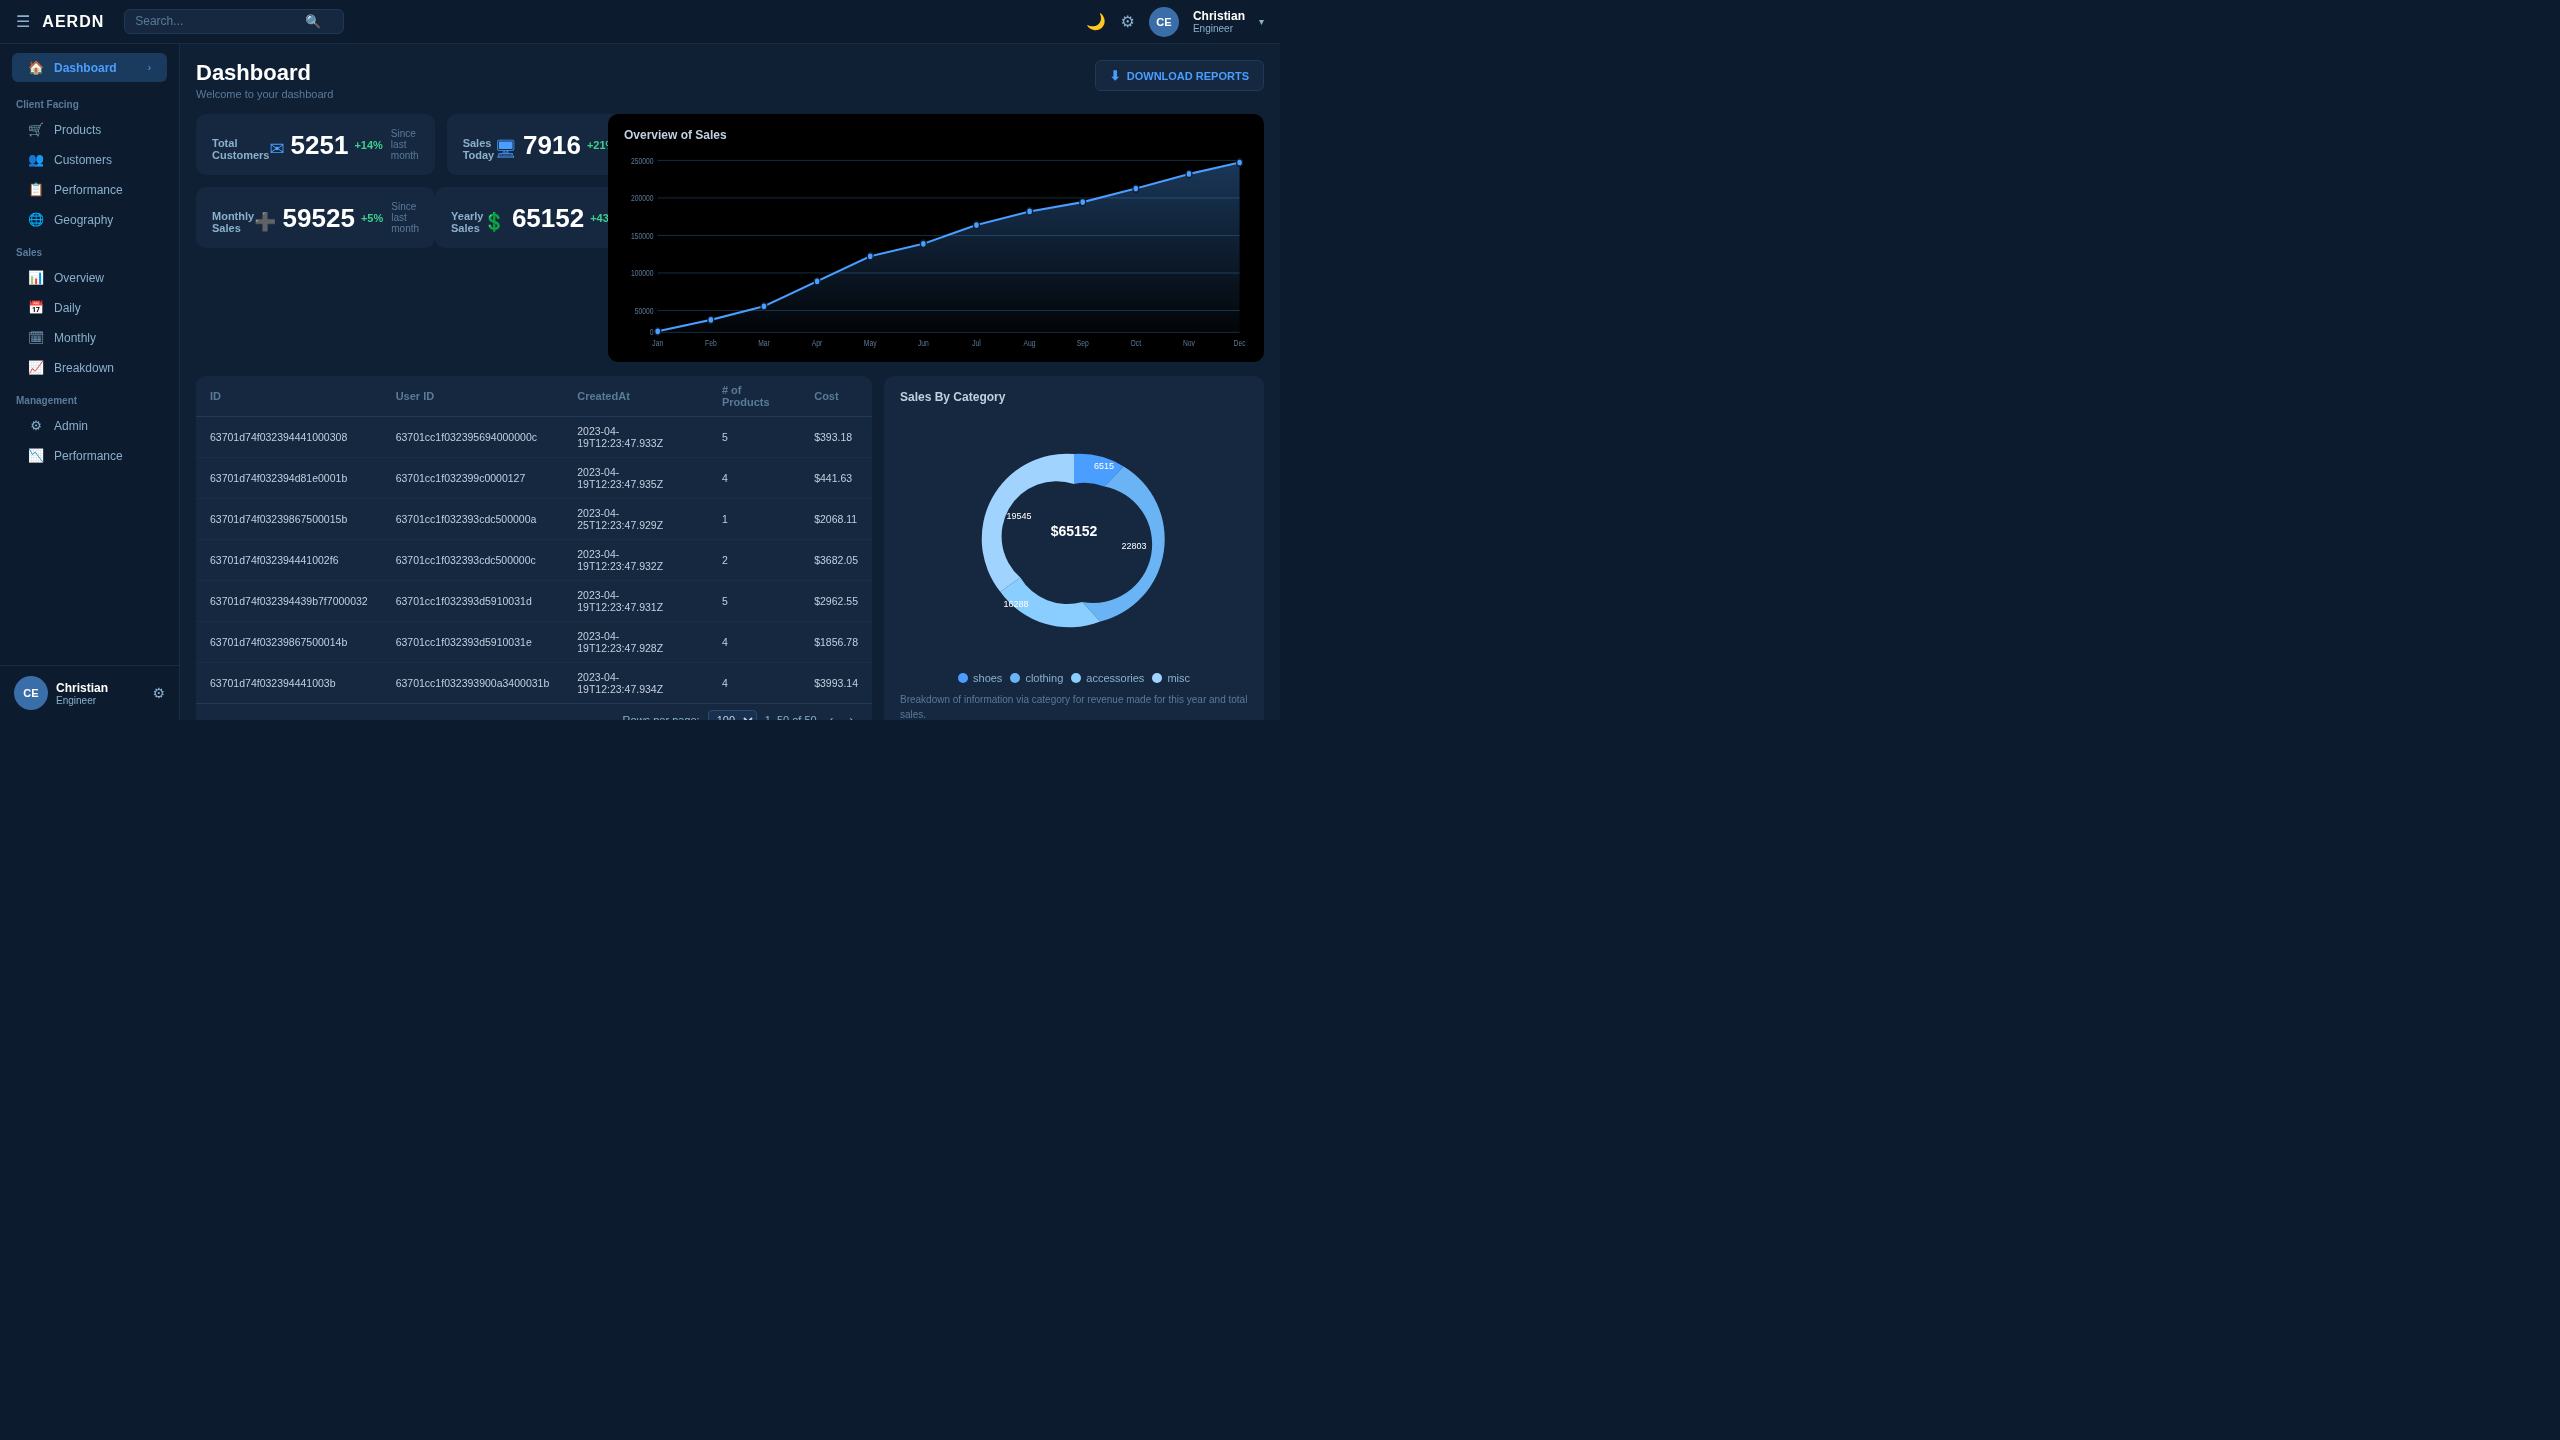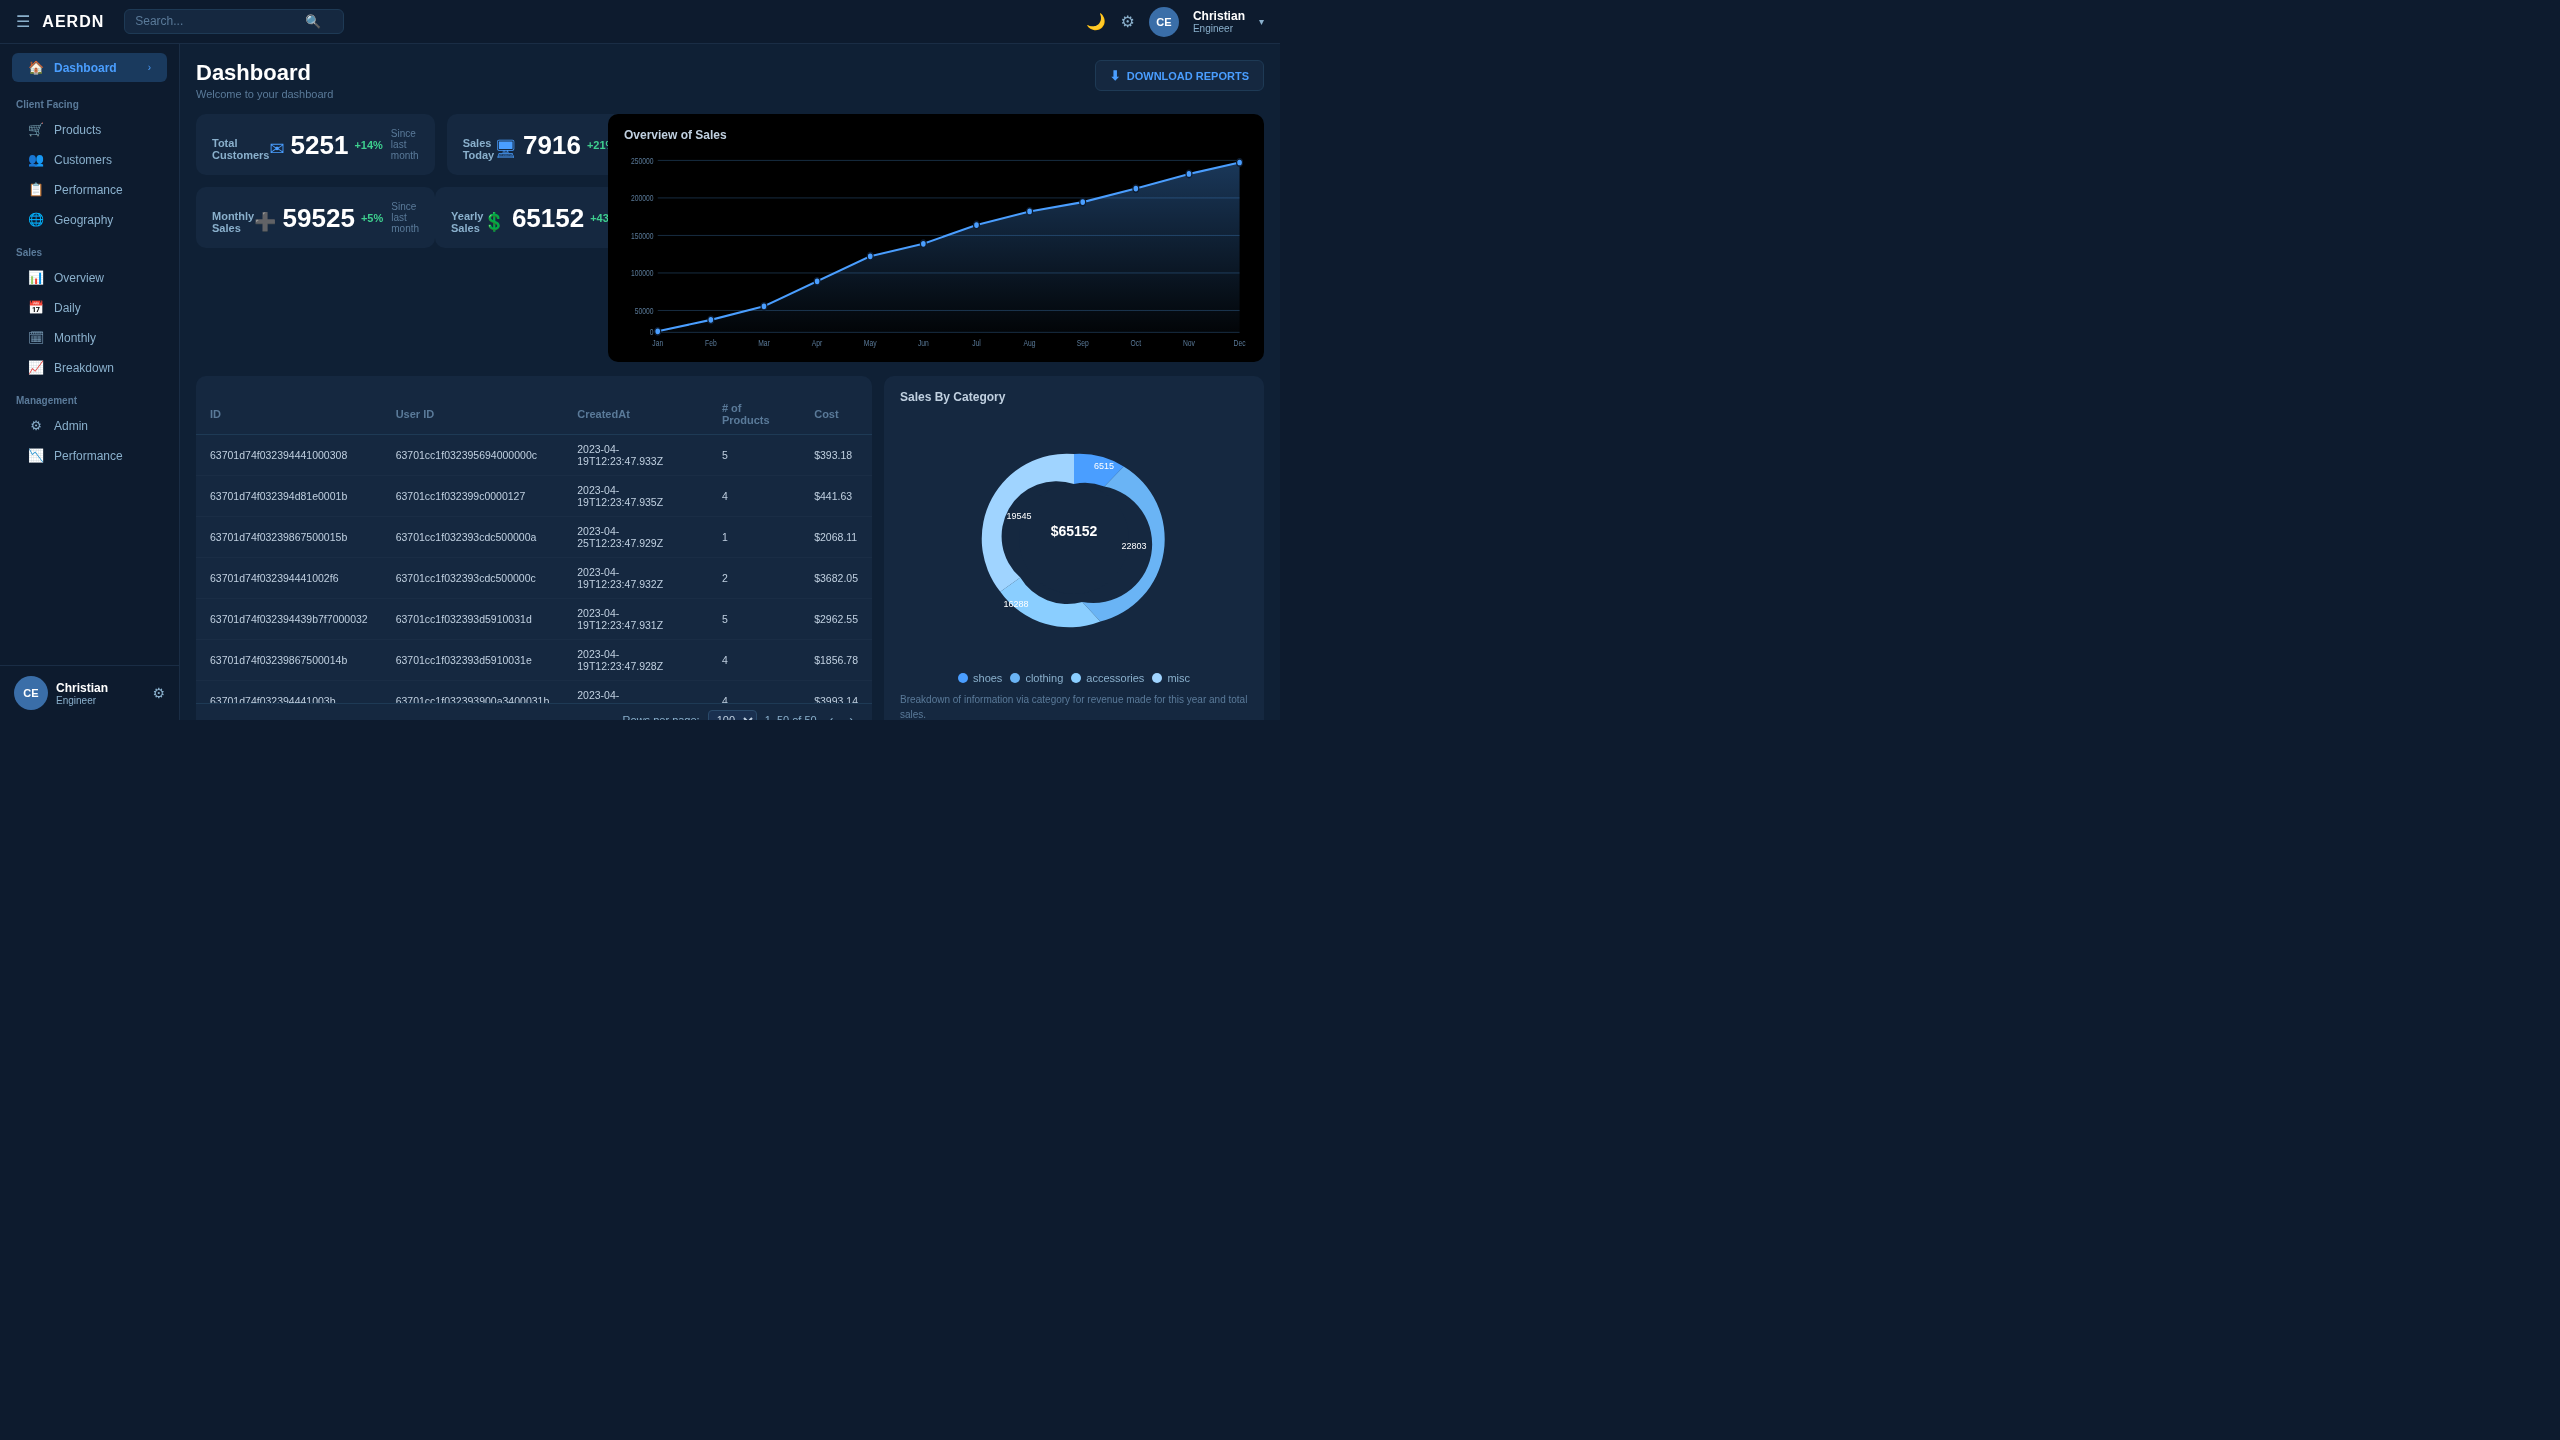--- a/index.html
+++ b/index.html
@@ -62,21 +62,21 @@
     
     .overview-chart-area { flex: 1; position: relative; }
 
     
     .bottom-row { display: flex; gap: 12px; height: 360px; }
     .table-card { flex: 1; background: #152840; border-radius: 10px; overflow: hidden; display: flex; flex-direction: column; }
     .donut-card { width: 380px; flex-shrink: 0; background: #152840; border-radius: 10px; padding: 14px 16px; display: flex; flex-direction: column; }
 
     
     .table-wrapper { overflow-y: auto; flex: 1; position: relative; }
-    table { width: 100%; border-collapse: collapse; font-size: 11px; margin-top: 18px; }
+    table { width: 100%; border-collapse: collapse; font-size: 11px; }
     thead th { position: sticky; top: 0; background: #152840; color: #5a7a99; font-weight: 600; padding: 8px 14px; text-align: left; border-bottom: 1px solid #1e3a55; font-size: 11px; }
     tbody tr { border-bottom: 1px solid #1a2d45; }
     tbody td { padding: 8px 14px; color: #c0d0e0; font-size: 10.5px; }
     .table-footer { display: flex; align-items: center; justify-content: flex-end; gap: 8px; padding: 6px 14px; border-top: 1px solid #1e3a55; background: #152840; font-size: 11px; color: #8ab0cc; }
     .rows-select { background: #1a3050; border: 1px solid #2a4a6a; border-radius: 4px; color: #c0d0e0; font-size: 11px; padding: 2px 4px; }
     .tf-page { color: #8ab0cc; }
     .tf-nav-btn { background: none; border: none; color: #8ab0cc; cursor: pointer; font-size: 14px; padding: 0 4px; }
 
     
     .donut-title { font-size: 12px; font-weight: 600; color: #c0d0e0; margin-bottom: 10px; }

